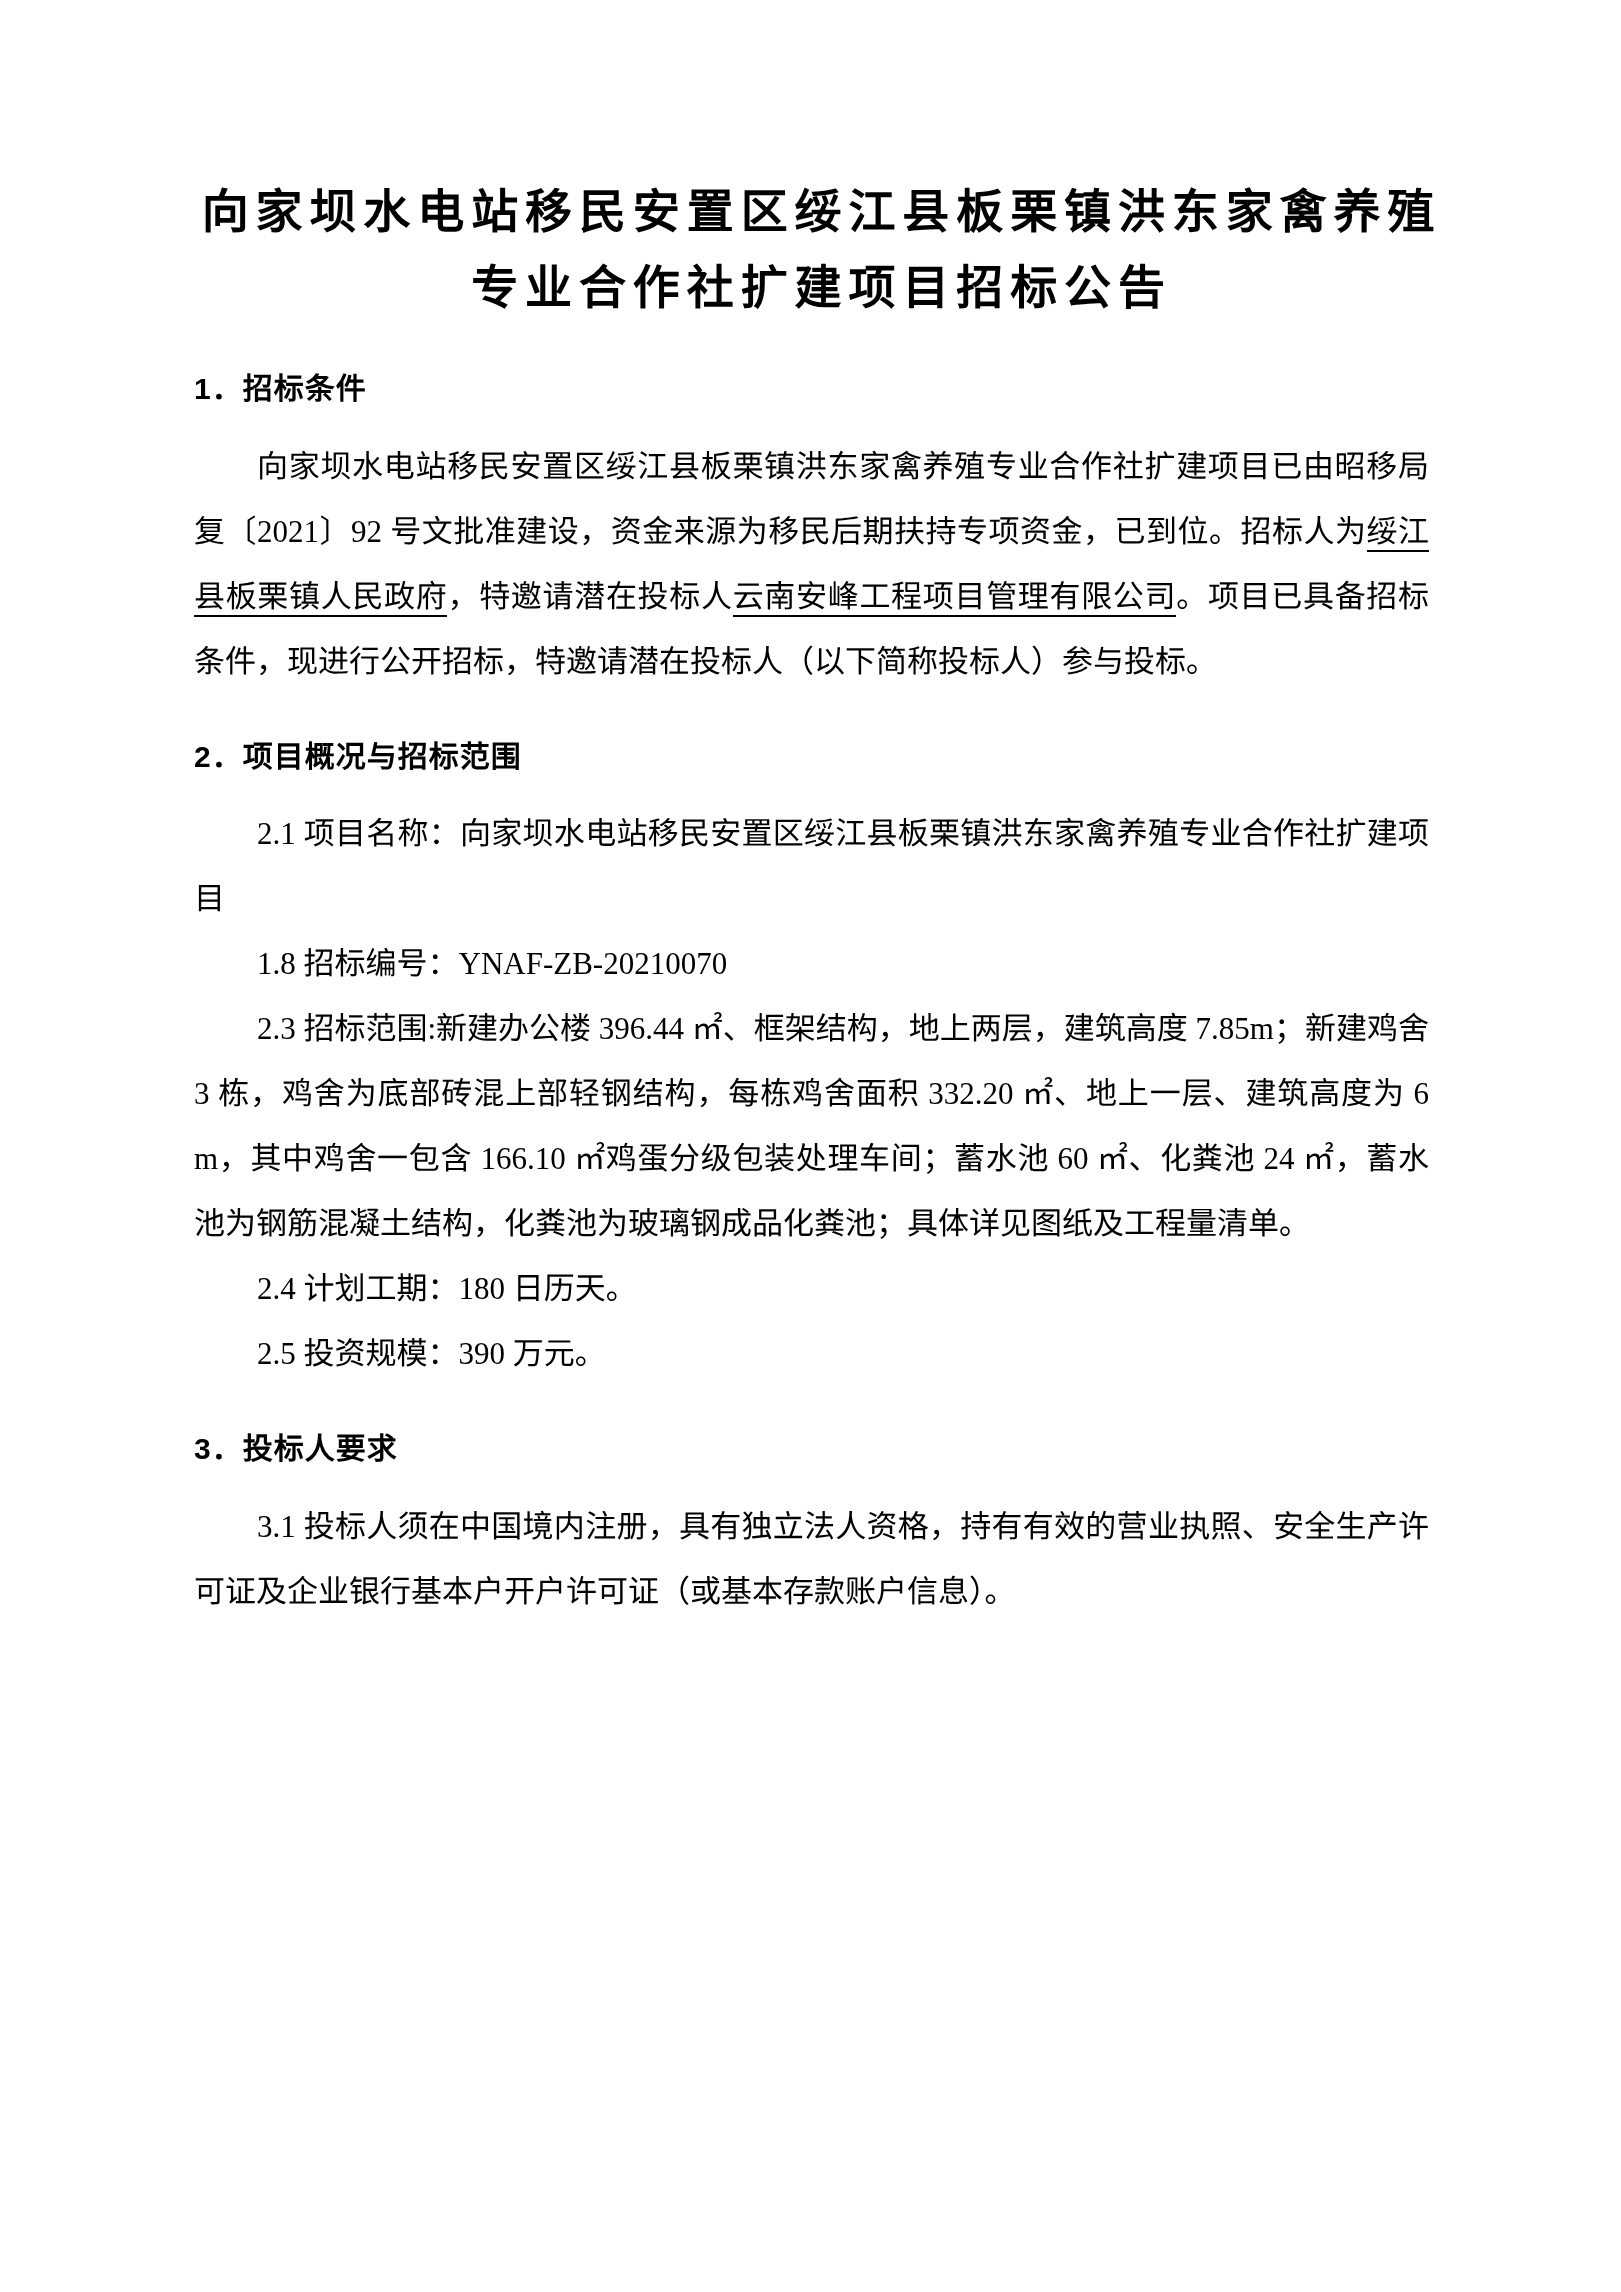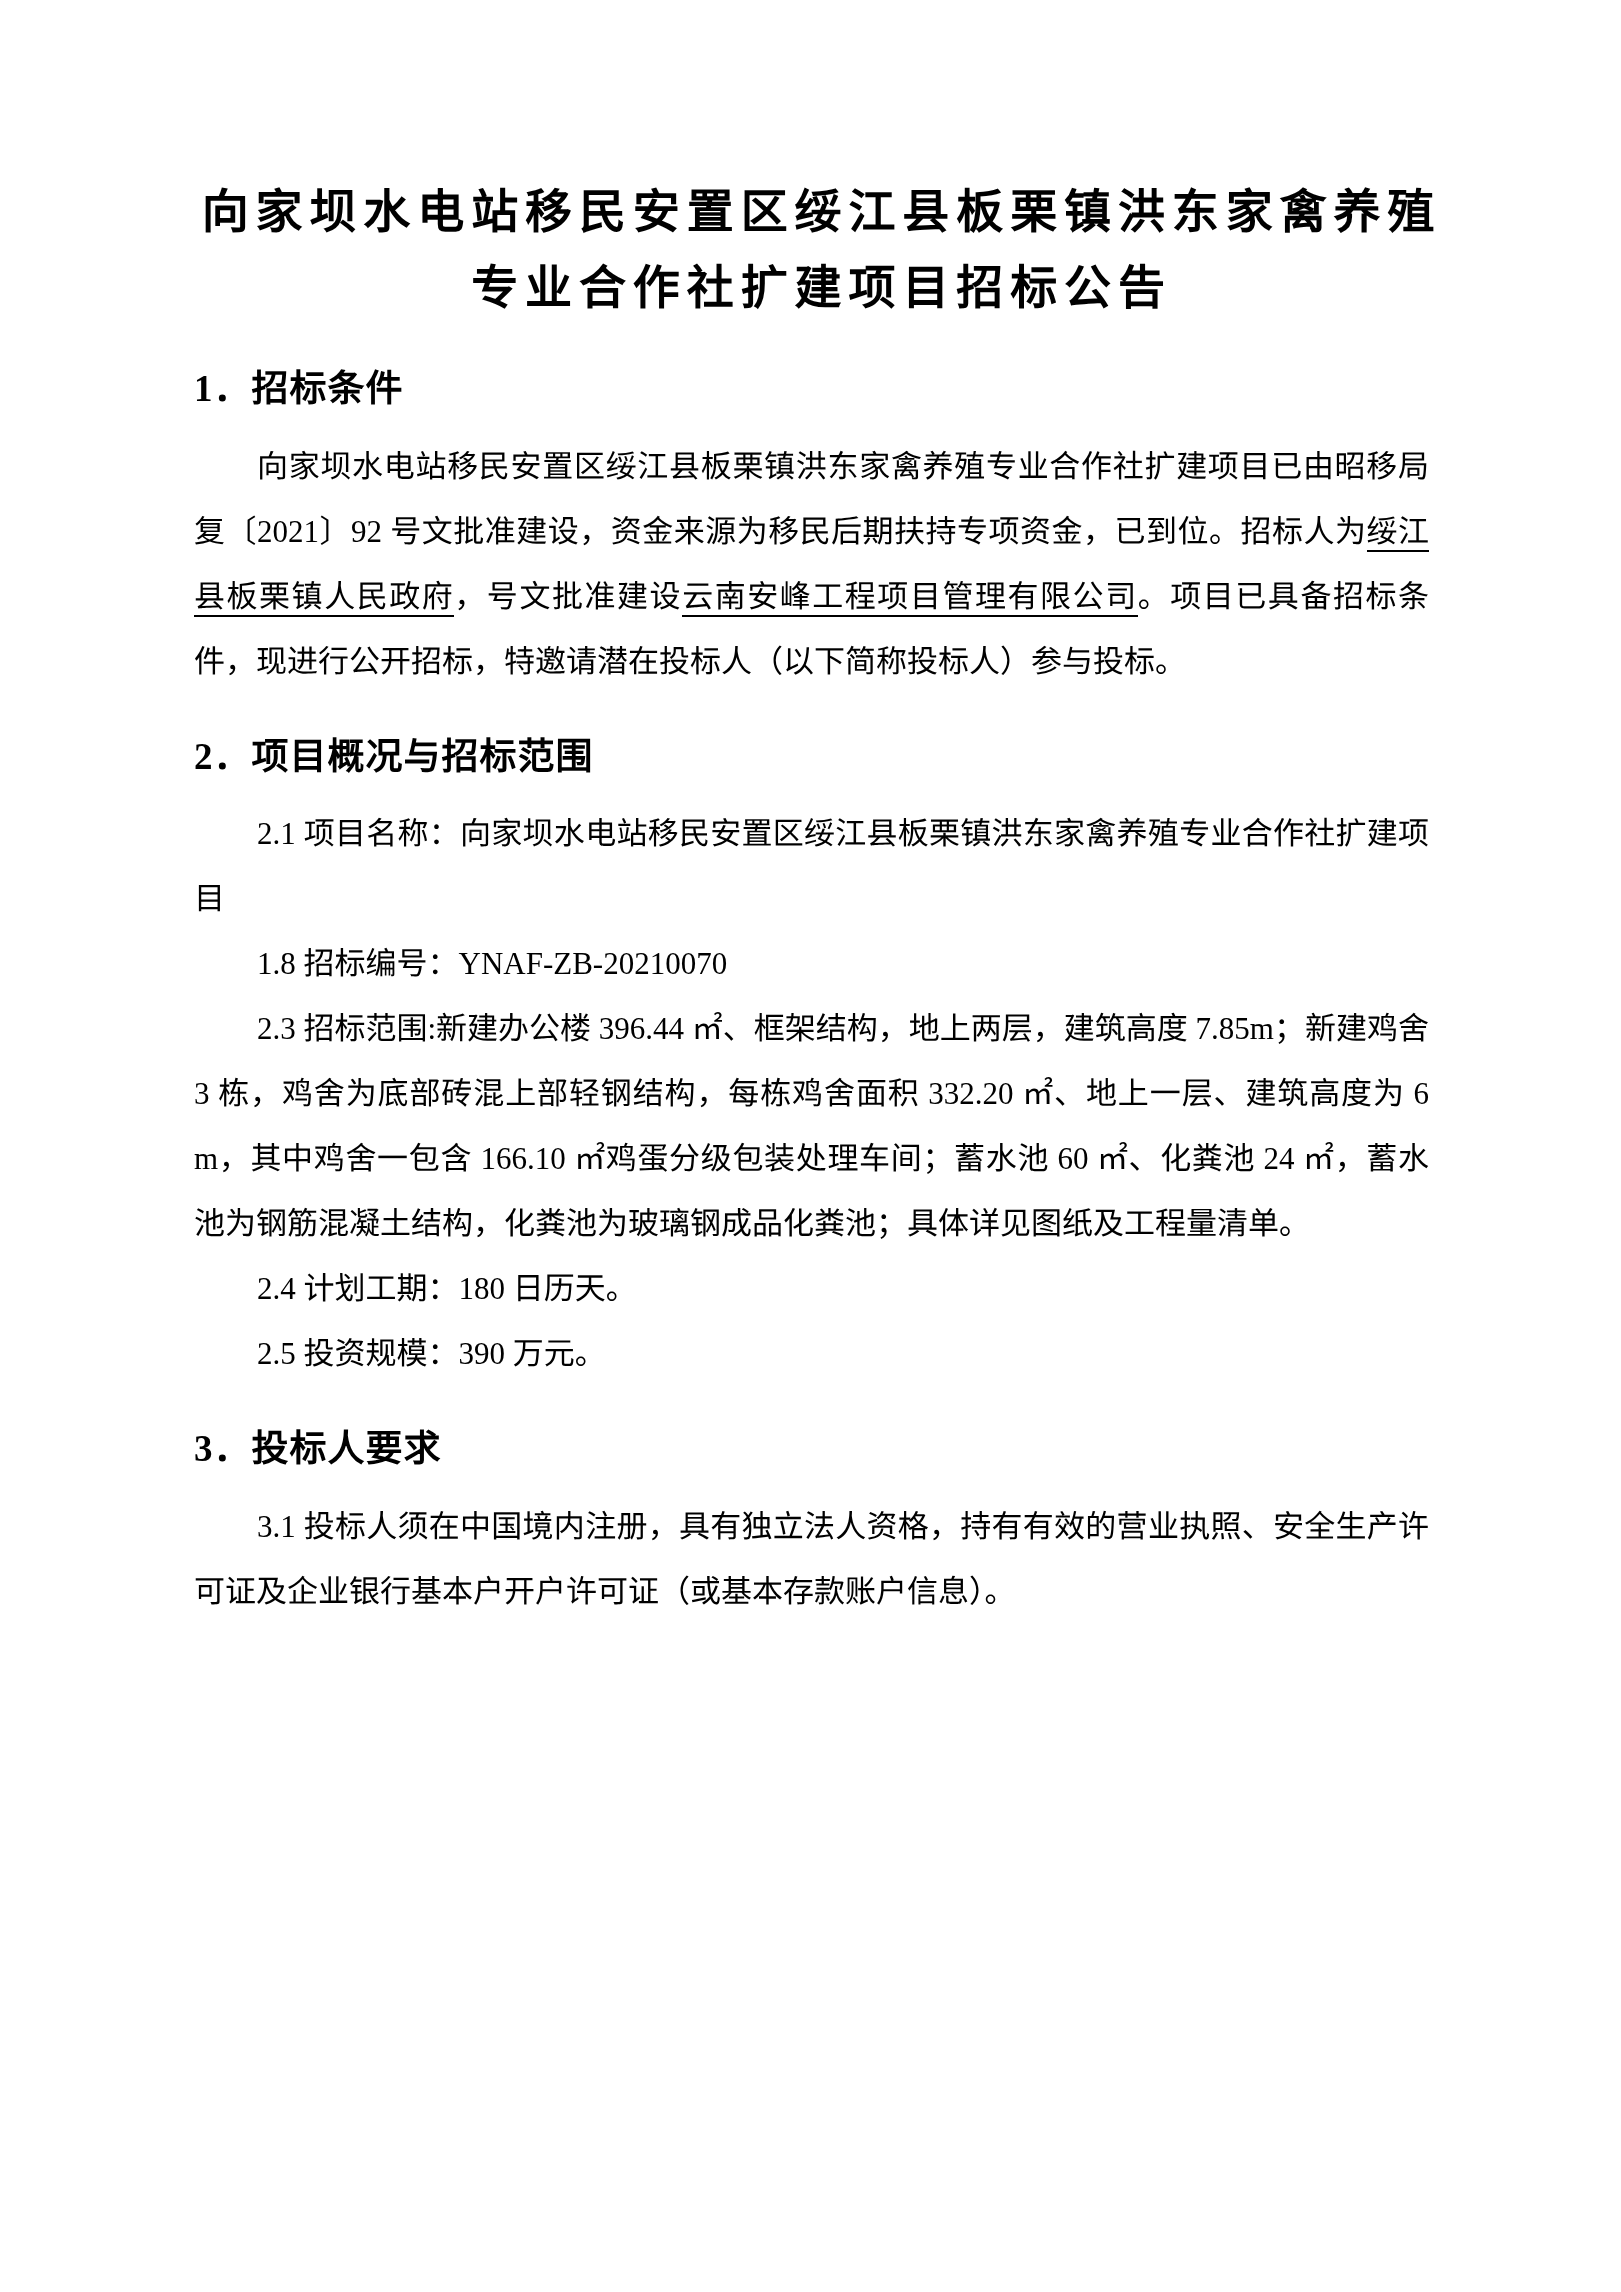--- a/index.html
+++ b/index.html
@@ -25,23 +25,23 @@
     font-family: "Liberation Sans", "DejaVu Sans", sans-serif;
     font-weight: bold;
     font-size: 47px;
     line-height: 76px;
     letter-spacing: 6.9px;
     text-align: center;
     width: 1255px;
     margin: 0 auto 35px auto;
   }
   .sec-heading {
-    font-family: Liberation Serif, serif;
+    font-family: Liberation Sans, sans-serif;
     font-weight: bold;
-    font-size: 37px;
+    font-size: 30px;
     line-height: 43px;
     letter-spacing: 1px;
     margin: 41px 0 23.5px 0;
   }
   .body-para {
     font-size: 31px;
     line-height: 65px;
     margin: 0;
     text-align: justify;
     text-indent: 63px;
@@ -55,21 +55,21 @@
 </style>
 </head>
 <body>
 
 <div class="page">
 
   <h1 class="doc-title">向家坝水电站移民安置区绥江县板栗镇洪东家禽养殖专业合作社扩建项目招标公告</h1>
 
   <section>
     <h2 class="sec-heading">1．招标条件</h2>
-    <p class="body-para"><span>向家坝水电站移民安置区绥江县板栗镇洪东家禽养殖专业合作社扩建项目已由昭移局复〔2021〕92 号文批准建设，资金来源为移民后期扶持专项资金，已到位。招标人为</span><span class="underline">绥江县板栗镇人民政府</span><span>，号文批准建设</span><span class="underline">云南安峰工程项目管理有限公司</span><span>。项目已具备招标条件，现进行公开招标，特邀请潜在投标人（以下简称投标人）参与投标。</span></p>
+    <p class="body-para"><span>向家坝水电站移民安置区绥江县板栗镇洪东家禽养殖专业合作社扩建项目已由昭移局复〔2021〕92 号文批准建设，资金来源为移民后期扶持专项资金，已到位。招标人为</span><span class="underline">绥江县板栗镇人民政府</span><span>，特邀请潜在投标人</span><span class="underline">云南安峰工程项目管理有限公司</span><span>。项目已具备招标条件，现进行公开招标，特邀请潜在投标人（以下简称投标人）参与投标。</span></p>
   </section>
 
   <section>
     <h2 class="sec-heading">2．项目概况与招标范围</h2>
     <p class="body-para">2.1 项目名称：向家坝水电站移民安置区绥江县板栗镇洪东家禽养殖专业合作社扩建项目</p>
     <p class="body-para">1.8 招标编号：YNAF-ZB-20210070</p>
     <p class="body-para">2.3 招标范围:新建办公楼 396.44 ㎡、框架结构，地上两层，建筑高度 7.85m；新建鸡舍 3 栋，鸡舍为底部砖混上部轻钢结构，每栋鸡舍面积 332.20 ㎡、地上一层、建筑高度为 6m，其中鸡舍一包含 166.10 ㎡鸡蛋分级包装处理车间；蓄水池 60 ㎡、化粪池 24 ㎡，蓄水池为钢筋混凝土结构，化粪池为玻璃钢成品化粪池；具体详见图纸及工程量清单。</p>
     <p class="body-para">2.4 计划工期：180 日历天。</p>
     <p class="body-para">2.5 投资规模：390 万元。</p>
   </section>

